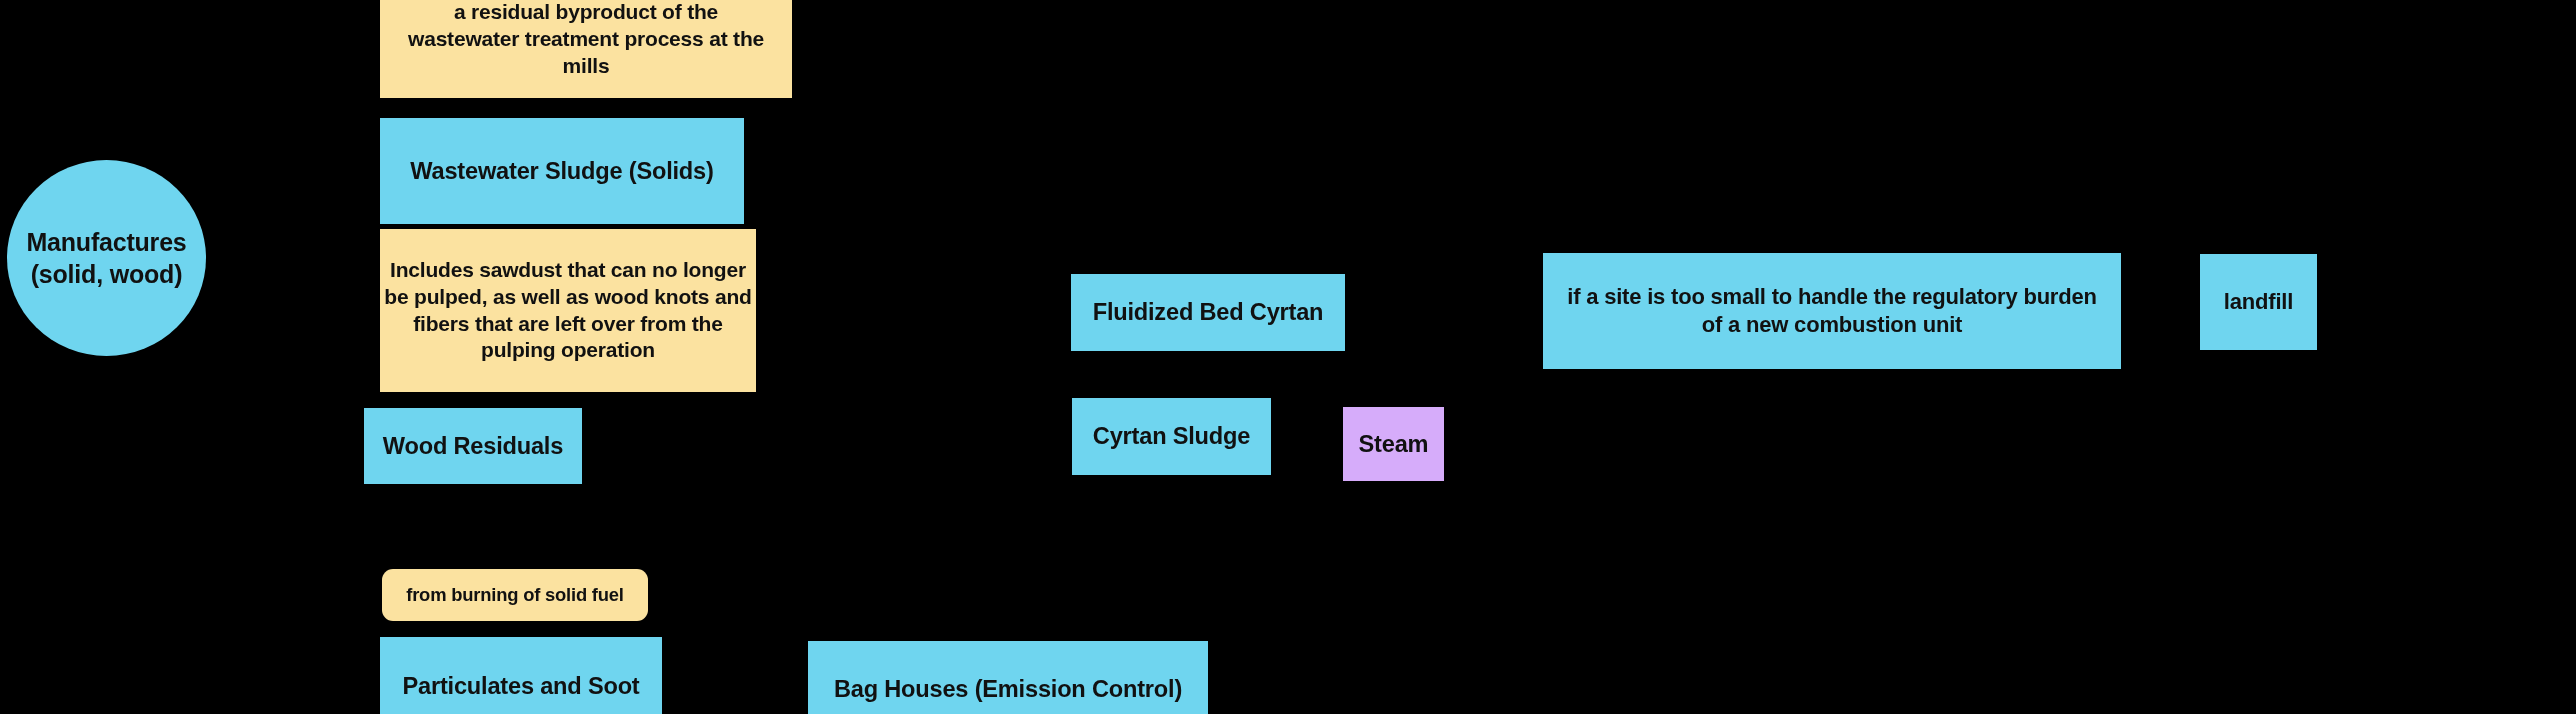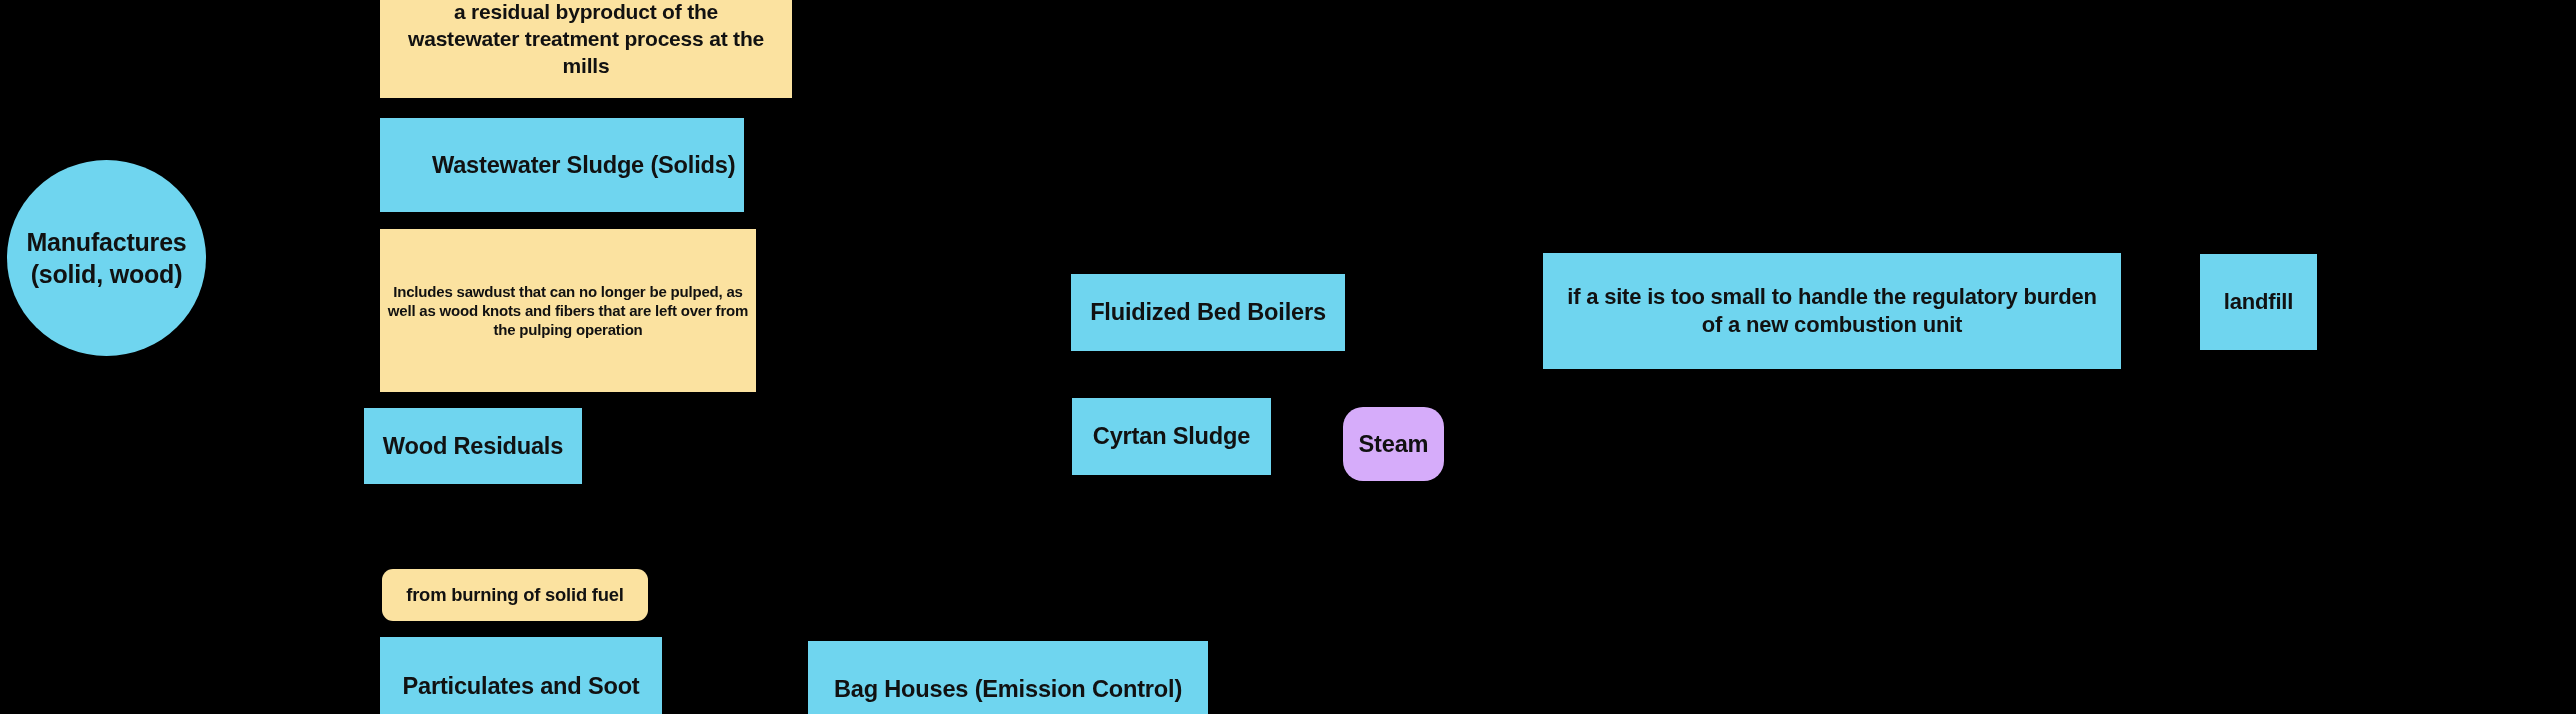--- a/index.html
+++ b/index.html
@@ -40,53 +40,53 @@
 <div id="canvas">
 
   <div class="node circle cyan" style="left:7px; top:160px; width:199px; height:196px; font-size:25px;justify-content:center;">
     <span class="nlabel"><span>Manufactures</span><br><span>(solid, wood)</span></span>
   </div>
 
   <div class="node yellow" style="left:380px; top:-19px; width:412px; height:117px; font-size:21px; padding:0 21px;">
     <span class="nlabel">a residual byproduct of the wastewater treatment process at the mills</span>
   </div>
 
-  <div class="node cyan" style="left:380px; top:118px; width:364px; height:94px; font-size:23.6px;text-align:right;">
+  <div class="node cyan" style="left:380px; top:118px; width:364px; height:106px; font-size:23.6px;">
     <span class="nlabel">Wastewater Sludge (Solids)</span>
   </div>
 
-  <div class="node yellow" style="left:380px; top:229px; width:376px; height:163px; font-size:15px; padding:0 3px;">
+  <div class="node yellow" style="left:380px; top:229px; width:376px; height:163px; font-size:21px; padding:0 3px;">
     <span class="nlabel">Includes sawdust that can no longer be pulped, as well as wood knots and fibers that are left over from the pulping operation</span>
   </div>
 
   <div class="node cyan" style="left:364px; top:408px; width:218px; height:76px; font-size:23.6px;">
     <span class="nlabel">Wood Residuals</span>
   </div>
 
   <div class="node yellow" style="left:382px; top:569px; width:266px; height:52px; font-size:18.4px;border-radius:11px;">
     <span class="nlabel">from burning of solid fuel</span>
   </div>
 
   <div class="node cyan" style="left:380px; top:637px; width:282px; height:98px; font-size:23.6px;">
     <span class="nlabel">Particulates and Soot</span>
   </div>
 
   <div class="node cyan" style="left:808px; top:641px; width:400px; height:96px; font-size:23.6px;">
     <span class="nlabel">Bag Houses (Emission Control)</span>
   </div>
 
   <div class="node cyan" style="left:1071px; top:274px; width:274px; height:77px; font-size:23.6px;">
-    <span class="nlabel">Fluidized Bed Boilers</span>
+    <span class="nlabel">Fluidized Bed Cyrtan</span>
   </div>
 
   <div class="node cyan" style="left:1072px; top:398px; width:199px; height:77px; font-size:23.6px;">
     <span class="nlabel">Cyrtan Sludge</span>
   </div>
 
-  <div class="node purple" style="left:1343px; top:407px; width:101px; height:74px; font-size:23.6px;border-radius:20px;">
+  <div class="node purple" style="left:1343px; top:407px; width:101px; height:74px; font-size:23.6px;">
     <span class="nlabel">Steam</span>
   </div>
 
   <div class="node cyan" style="left:1543px; top:253px; width:578px; height:116px; font-size:22px; padding:0 23px;">
     <span class="nlabel">if a site is too small to handle the regulatory burden of a new combustion unit</span>
   </div>
 
   <div class="node cyan" style="left:2200px; top:254px; width:117px; height:96px; font-size:22px;">
     <span class="nlabel">landfill</span>
   </div>

